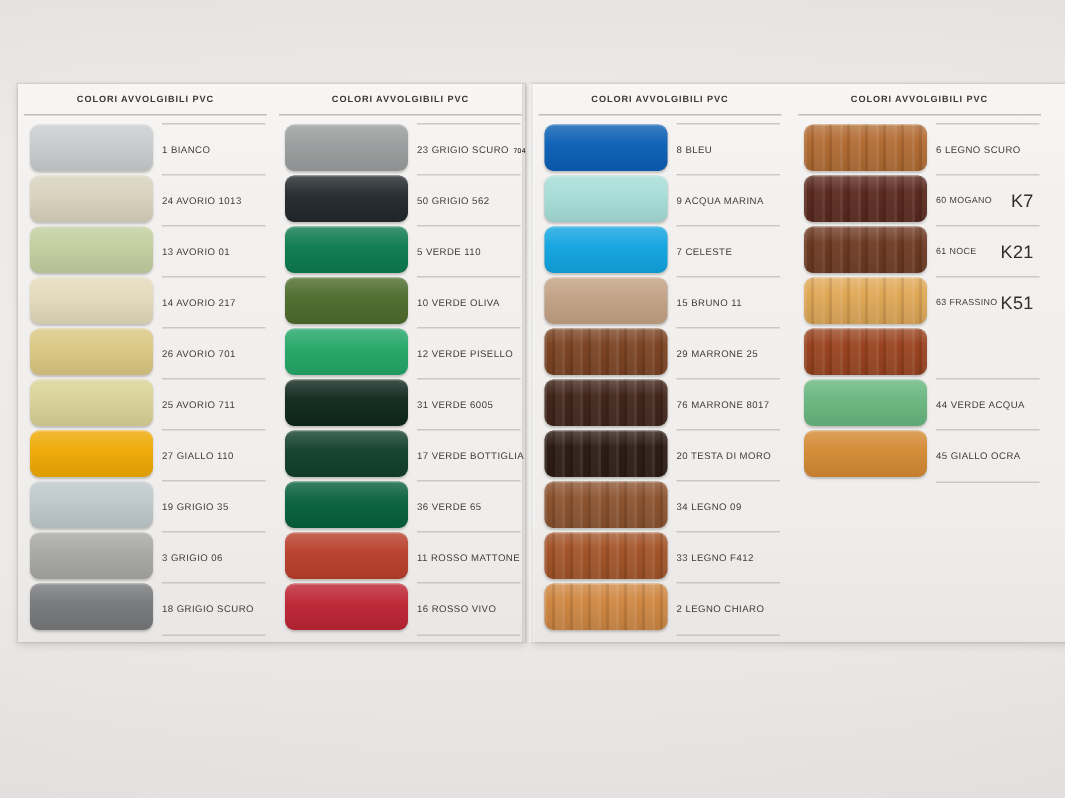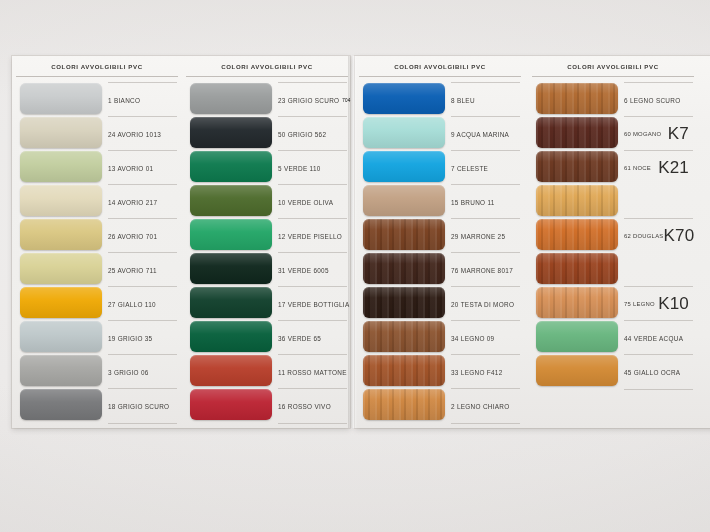--- a/index.html
+++ b/index.html
@@ -92,21 +92,21 @@
 
   .lbl .name{
     font-size:6.4px; letter-spacing:.30px; color:#3e3c39; white-space:nowrap;
   }
   .lbl .sub{ font-size:4.6px; letter-spacing:.2px; }
 
   
   .lbl.dual{ justify-content:flex-start; }
   .lbl.dual .name{ font-size:5.9px; letter-spacing:.25px; }
   .lbl.dual .kcode{
-    font-size:17px; color:#2f2e2c; margin-left:auto; padding-right:4px;
+    font-size:12px; color:#2f2e2c; margin-left:auto; padding-right:4px;
     letter-spacing:.2px;
   }
 </style>
 </head>
 <body>
 
 <div class="backdrop"></div>
 
 <div class="card-wrap">
   <div class="panel left"></div>
@@ -331,37 +331,27 @@
           </div>
           <div class="row">
             <div class="swatch grain" style="background: rgb(110, 58, 35);"></div>
             <div class="lbl dual">
               <span class="name">61 NOCE</span>
               <span class="kcode">K21</span>
             </div>
           </div>
           <div class="row">
             <div class="swatch grain" style="background: rgb(224, 168, 86);"></div>
-          </div>
-          <div class="row">
-            <div class="swatch grain" style="background: rgb(210, 112, 42);"></div>
             <div class="lbl dual">
-              <span class="name">62 DOUGLAS</span>
-              <span class="kcode">K70</span>
+              <span class="name">63 FRASSINO</span>
+              <span class="kcode">K51</span>
             </div>
           </div>
           <div class="row">
             <div class="swatch grain" style="background: rgb(154, 68, 32);"></div>
-          </div>
-          <div class="row">
-            <div class="swatch grain" style="background: rgb(215, 144, 86);"></div>
-            <div class="lbl dual">
-              <span class="name">75 LEGNO</span>
-              <span class="kcode">K10</span>
-            </div>
           </div>
           <div class="row">
             <div class="swatch flat" style="background: rgb(104, 182, 127);"></div>
             <div class="lbl">
               <span class="name">44 VERDE ACQUA</span>
             </div>
           </div>
           <div class="row">
             <div class="swatch flat" style="background: rgb(211, 138, 52);"></div>
             <div class="lbl">

